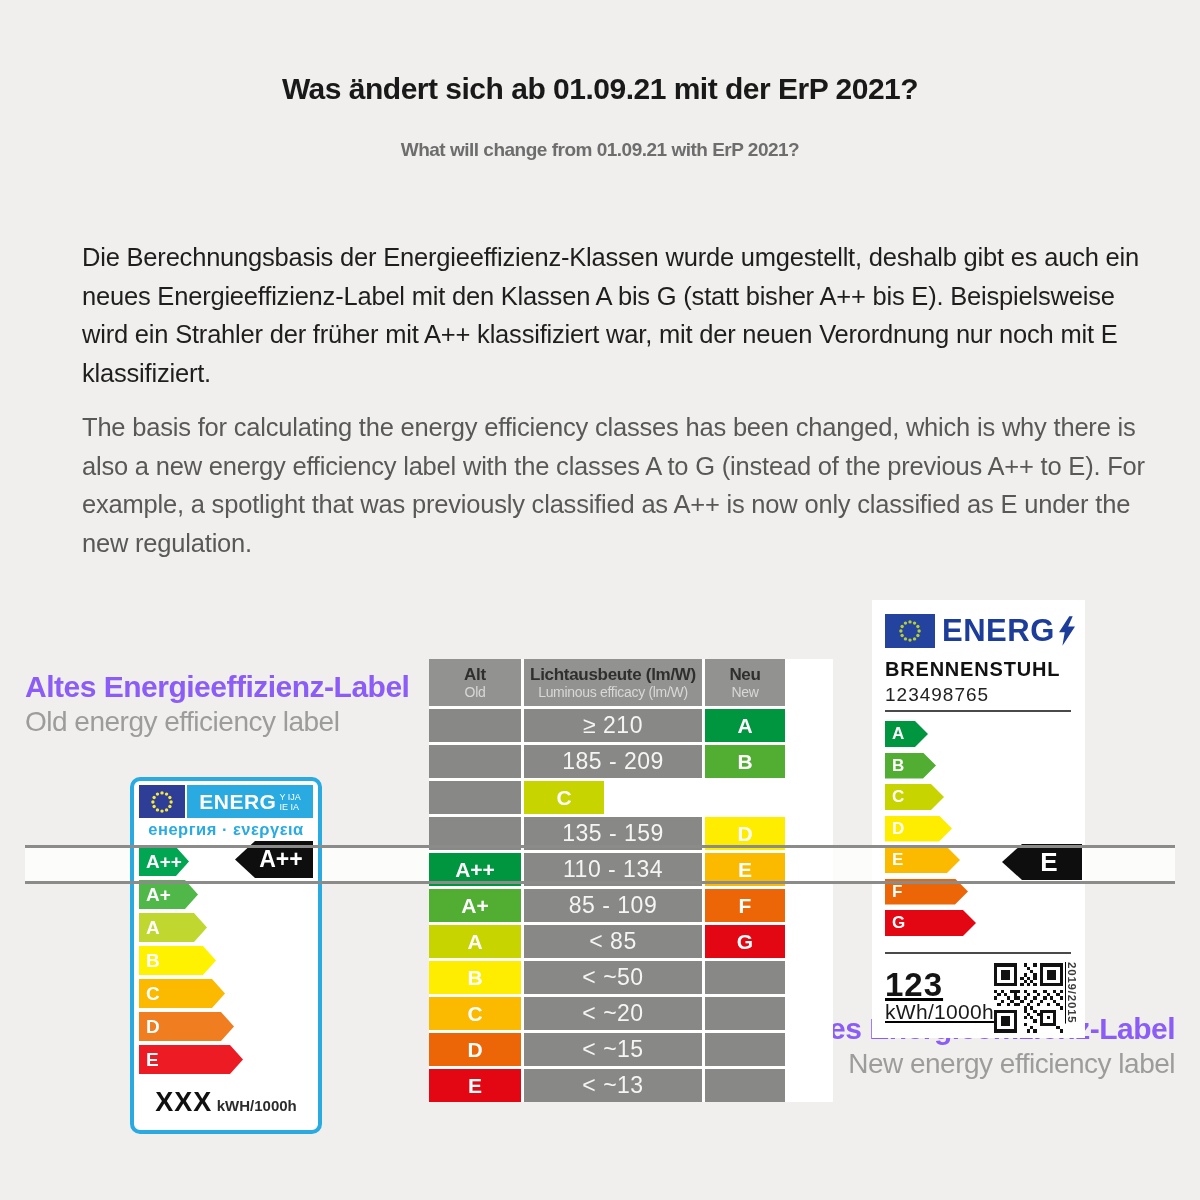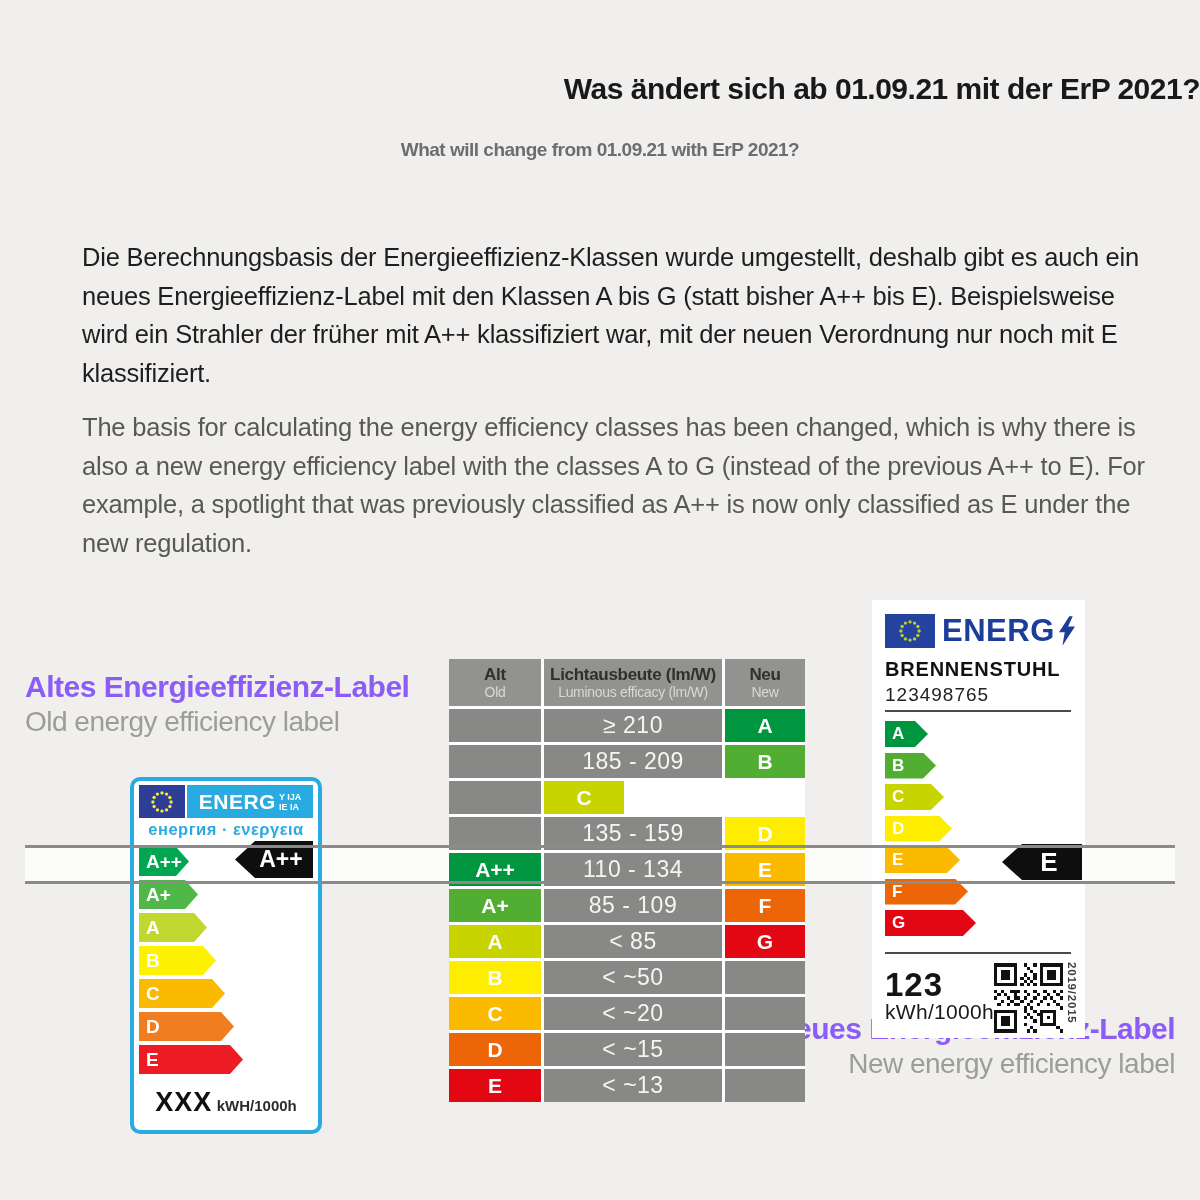--- a/index.html
+++ b/index.html
@@ -1,20 +1,20 @@
 <!DOCTYPE html>
 <html><head>
 <meta charset="utf-8">
 <style>
   html,body{margin:0;padding:0;}
   body{background:#f0efed;font-family:"Liberation Sans","DejaVu Sans",sans-serif;}
   .canvas{position:relative;width:1200px;height:1200px;background:#f0efed;overflow:hidden;margin:0 auto;}
 
   
-  .title-de{position:absolute;top:72px;left:0;width:100%;text-align:right;
+  .title-de{position:absolute;top:72px;left:0;width:100%;text-align:center;
     font-size:30px;font-weight:bold;color:#191919;letter-spacing:-0.5px;}
   .title-en{position:absolute;top:124px;left:0;width:100%;text-align:center;
     font-size:19px;font-weight:bold;color:#6d6d6d;letter-spacing:-0.5px;margin-top:15px;}
 
   
   .para{position:absolute;left:66px;width:1085px;font-size:25.5px;line-height:38.5px;
     letter-spacing:-0.2px;margin:16px;}
   .para-de{top:222px;color:#1e1e1e;}
   .para-en{top:392px;color:#585857;}
 
@@ -29,38 +29,38 @@
   .h-de{font-size:30px;font-weight:bold;color:#8b5cf6;line-height:37px;letter-spacing:-0.5px;}
   .h-en{font-size:28px;color:#9c9c9b;line-height:34px;letter-spacing:-0.5px;}
 
   
   .old-label{position:absolute;left:130px;top:777px;width:192px;height:357px;background:#fff;
     border:4px solid #29abe2;border-radius:10px;box-sizing:border-box;z-index:5;}
   .ol-logo{position:absolute;top:4px;left:5px;right:5px;height:33px;display:flex;gap:2px;}
   .ol-flag{width:46px;background:#2e3d96;display:flex;align-items:center;justify-content:center;}
   .ol-energ{flex:1;background:#29abe2;color:#fff;display:flex;align-items:center;justify-content:center;gap:3px;}
   .ol-energ-main{font-size:21px;font-weight:bold;letter-spacing:0.5px;}
-  .ol-suffix{display:flex;flex-direction:column;font-size:9px;font-weight:bold;line-height:10px;text-align:left;}
+  .ol-suffix{display:flex;flex-direction:column;font-size:9px;font-weight:normal;line-height:10px;text-align:left;}
   .ol-cyr{position:absolute;top:39px;left:0;width:100%;text-align:center;
     font-size:16.5px;font-weight:bold;color:#29abe2;letter-spacing:0.5px;}
   .ol-bars{position:absolute;top:66px;left:5px;right:5px;}
   .ol-row{height:29px;margin-bottom:4px;}
   .bar{height:100%;color:#fff;font-weight:bold;box-sizing:border-box;padding-left:7px;
     clip-path:polygon(0 0,calc(100% - 13px) 0,100% 50%,calc(100% - 13px) 100%,0 100%);}
   .ol-row .bar{font-size:19px;line-height:29px;}
   .rating-arrow{position:absolute;background:#0e0e0e;color:#fff;font-weight:bold;
     display:flex;align-items:center;justify-content:center;box-sizing:border-box;
     clip-path:polygon(0 50%,20px 0,100% 0,100% 100%,20px 100%);padding-left:14px;}
   .ol-rating{top:60px;right:5px;width:78px;height:37px;font-size:23px;}
   .ol-footer{position:absolute;bottom:12px;left:0;right:0;text-align:center;white-space:nowrap;}
   .ol-val{font-size:27px;font-weight:bold;color:#101010;letter-spacing:1px;}
   .ol-unit{font-size:15px;font-weight:bold;color:#2b2b2b;}
 
   
-  .conv-table{position:absolute;left:449px;top:659px;width:356px;background:#fff;z-index:20;}
+  .conv-table{position:absolute;left:429px;top:659px;width:404px;background:#fff;z-index:20;}
   .t-row{display:flex;gap:3px;margin-bottom:3px;}
   .t-row:last-child{margin-bottom:0;}
   .c1{width:92px;}.c2{width:178px;}.c3{width:80px;text-align:center;}
   .t-cell{background:#888887;display:flex;flex-direction:column;align-items:center;justify-content:center;box-sizing:border-box;}
   .t-head .t-cell{background:#929291;height:47px;}
   .t-body .t-cell{height:33px;}
   .hd{font-size:17px;font-weight:bold;color:#2f2f2e;line-height:19px;letter-spacing:-0.3px;}
   .he{font-size:14px;color:#d8d8d7;line-height:16px;letter-spacing:-0.3px;}
   .t-range{font-size:23px;color:#f5f5f4;letter-spacing:0.5px;}
   .t-grade{font-size:21px;font-weight:bold;color:#fff;}
@@ -72,21 +72,21 @@
   .nl-energ{font-size:31px;font-weight:bold;color:#1d3d9b;letter-spacing:0.5px;line-height:34px;}
   .nl-bolt{margin-left:-3px;}
   .nl-brand{position:absolute;top:58px;left:13px;font-size:20px;font-weight:bold;color:#111;letter-spacing:0.8px;}
   .nl-model{position:absolute;top:84px;left:13px;font-size:19px;color:#222;letter-spacing:1px;}
   .nl-hr{position:absolute;left:13px;right:14px;border-top:2px solid #4a4a49;}
   .nl-hr1{top:110px;}.nl-hr2{top:352px;}
   .nl-bars{position:absolute;top:121px;left:13px;right:13px;}
   .nl-row{height:26px;margin-bottom:5.5px;}
   .nl-row .bar{font-size:17px;line-height:26px;}
   .nl-rating{top:244px;right:3px;width:80px;height:36px;font-size:26px;}
-  .nl-footer{position:absolute;top:362px;left:13px;right:7px;display:flex;align-items:flex-start;}
+  .nl-footer{position:absolute;top:362px;left:13px;right:7px;display:flex;align-items:flex-start;text-decoration:underline;}
   .nl-consumption{flex:1;padding-top:8px;}
   .nl-val{font-size:33px;font-weight:bold;color:#141414;line-height:30px;letter-spacing:1px;}
   .nl-unit{font-size:21px;color:#1a1a1a;letter-spacing:0.3px;}
   .nl-qr{width:72px;height:72px;}
   .nl-reg{writing-mode:vertical-rl;text-orientation:mixed;font-size:11.5px;font-weight:bold;
     color:#3c3c3b;letter-spacing:0.8px;margin-left:3px;height:72px;}
 </style>
 </head>
 <body>
 

